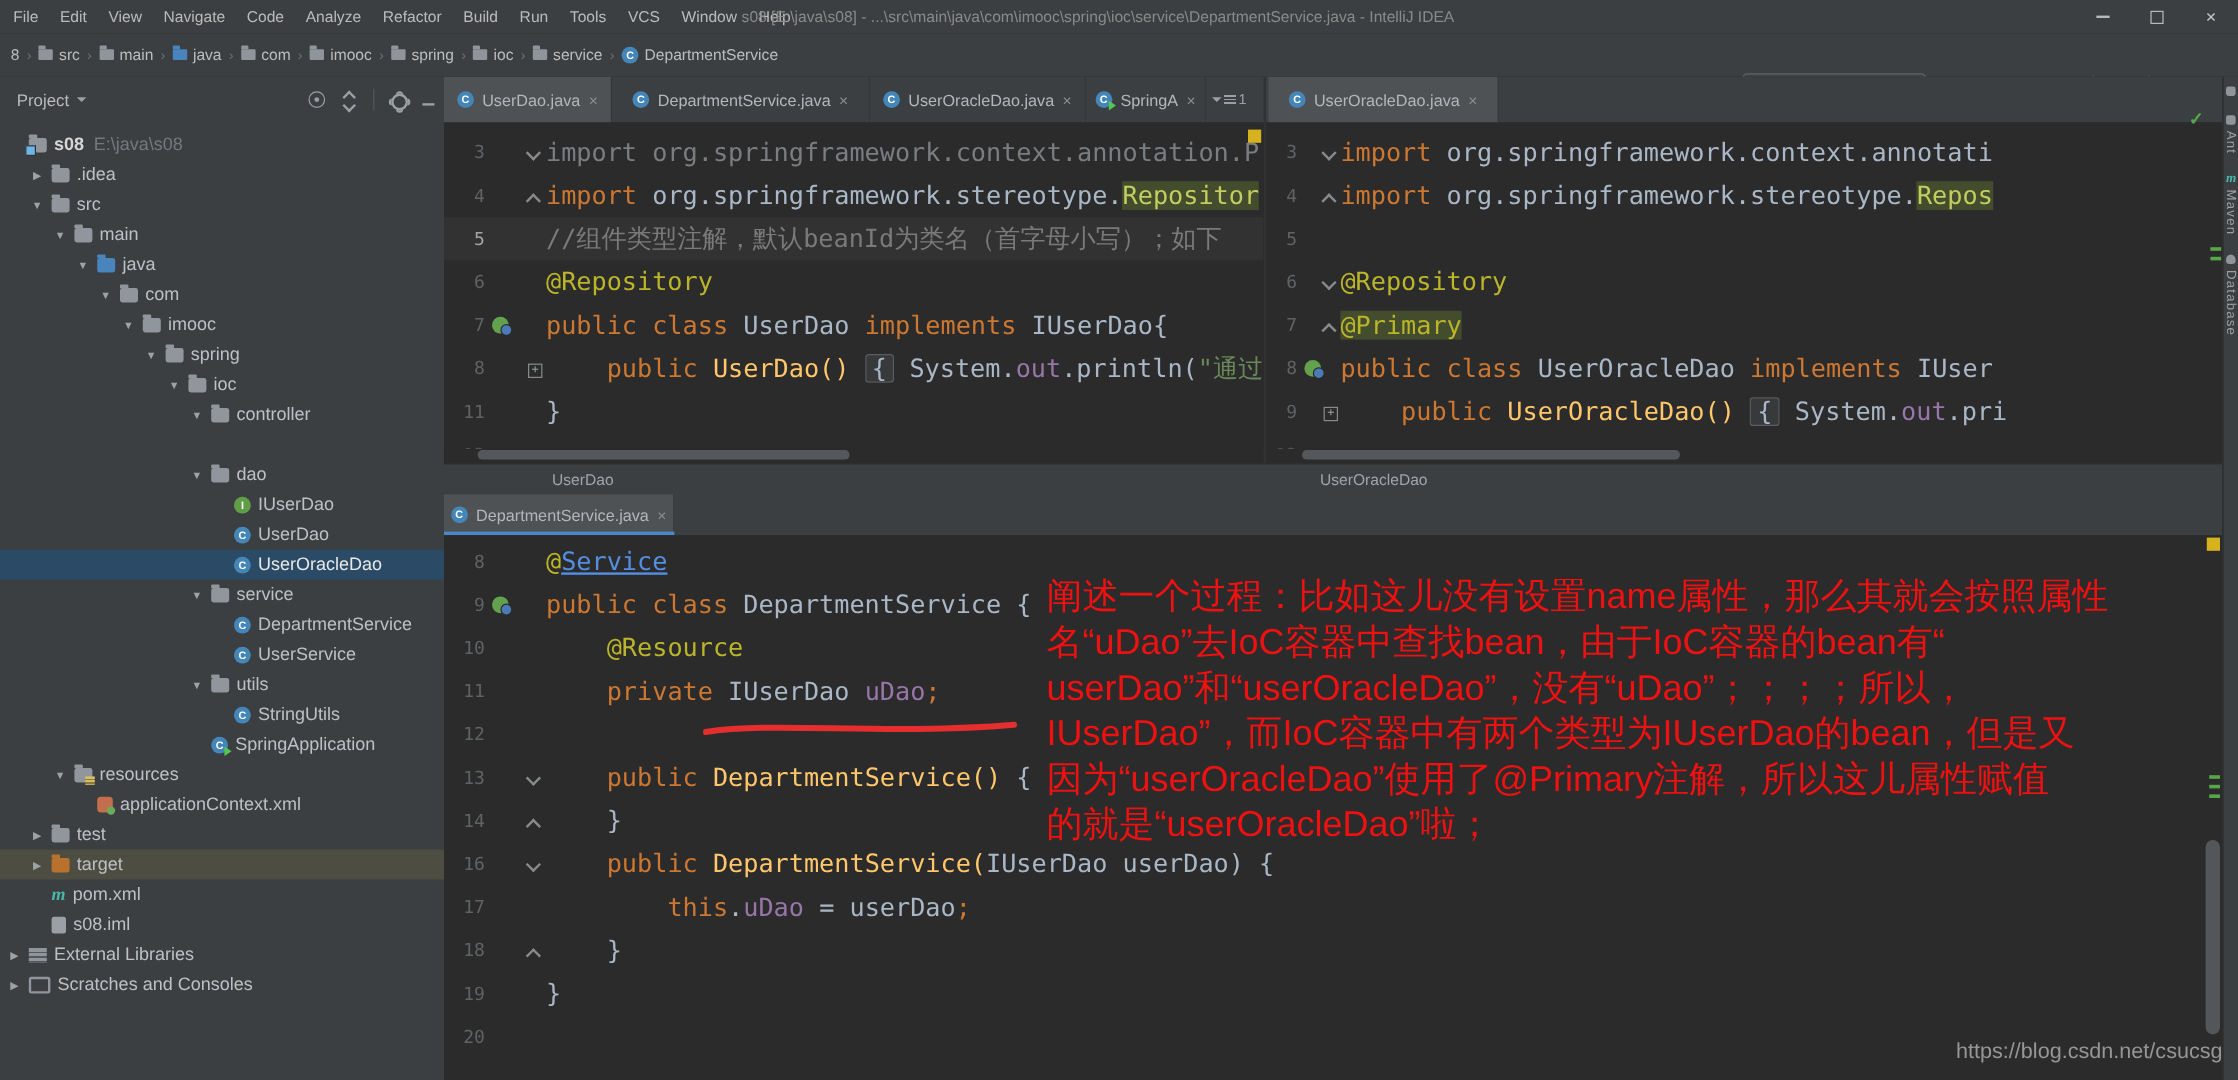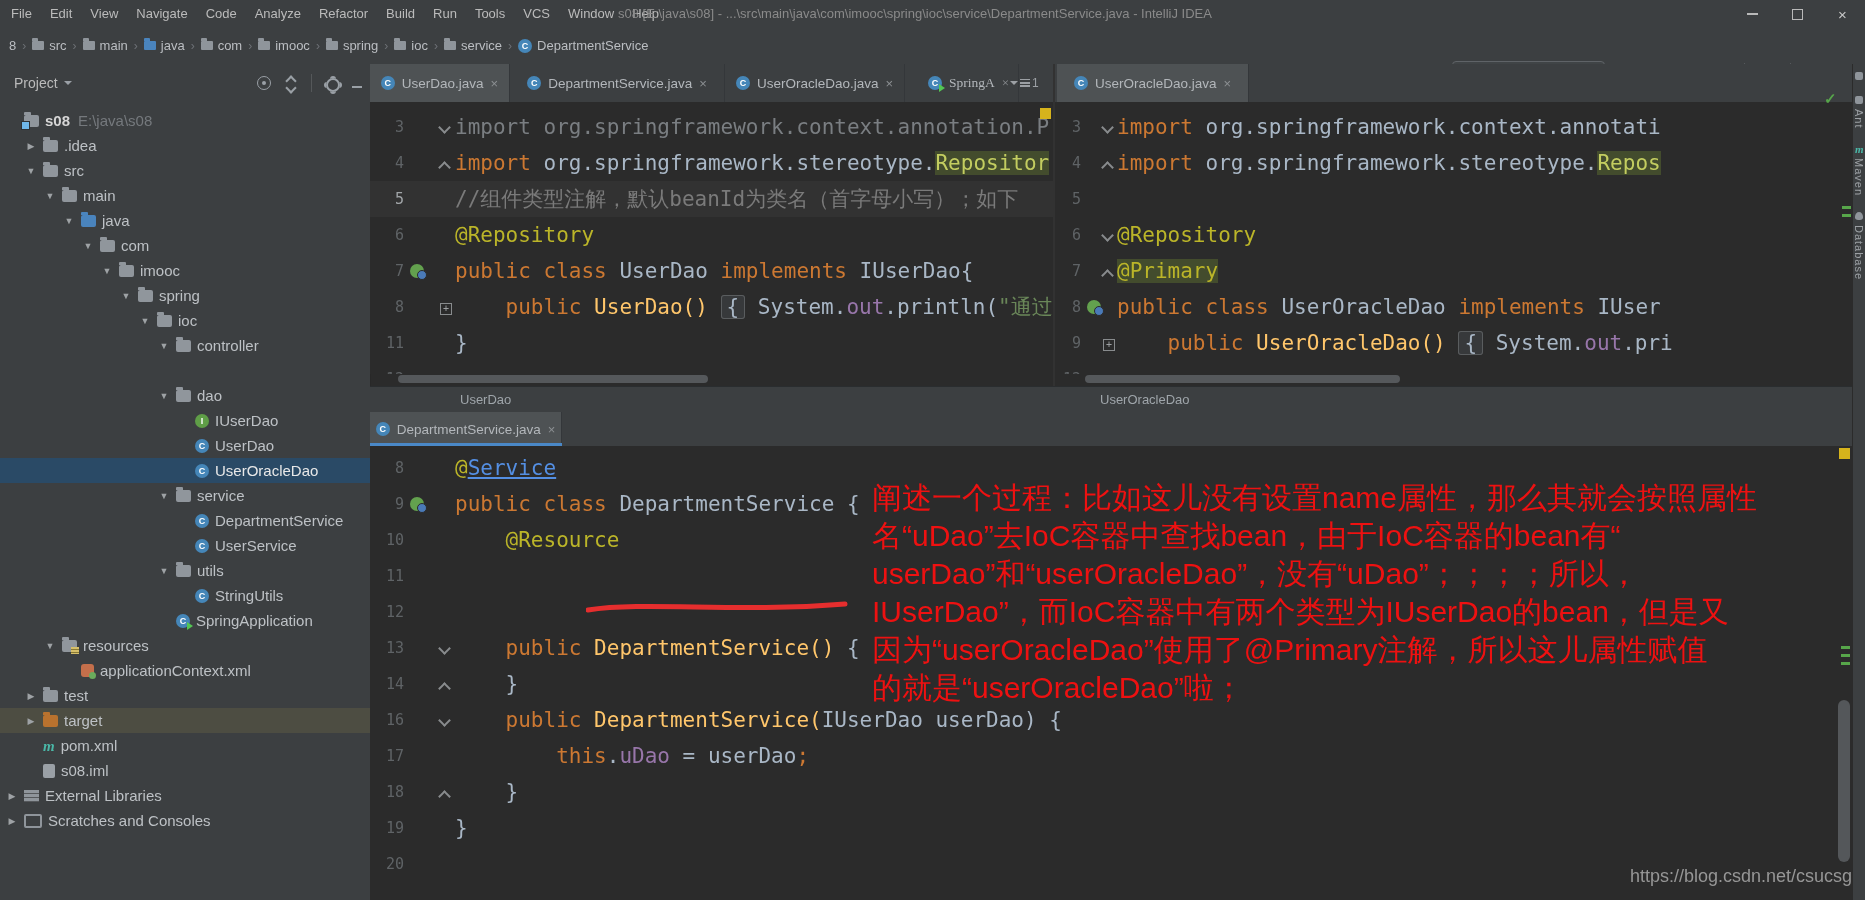--- a/index.html
+++ b/index.html
@@ -412,21 +412,21 @@
       <div class="tab" style="left: 140px; width: 215px;">
         <div class="cico"></div>
         <div>DepartmentService.java</div>
         <div class="tab-close">×</div>
       </div>
       <div class="tab" style="left: 355px; width: 180px;">
         <div class="cico"></div>
         <div>UserOracleDao.java</div>
         <div class="tab-close">×</div>
       </div>
-      <div class="tab" style="left: 549px; width: 100px; font-family: Liberation Serif, serif;">
+      <div class="tab" style="left: 535px; width: 100px;">
         <div class="cico run"></div>
         <div>SpringA</div>
         <div class="tab-close">×</div>
       </div>
       <div class="hidden-tabs" style="left: 640px;">
         <div class="ht-caret"></div>
         <div class="ht-bars"></div>
         <div>1</div>
       </div>
       <div class="tab active" style="left: 687px; width: 192px;">
@@ -557,20 +557,21 @@
         <div class="lnum" style="width: 34px;">9</div>
         <div class="g-bean" style="left: 40px;"></div>
         <div class="codetxt" style="left: 85px;"><span class="sg-kw">public class </span><span class="sg-pln">DepartmentService </span><span class="sg-pln">{</span></div>
       </div>
       <div class="code-line">
         <div class="lnum" style="width: 34px;">10</div>
         <div class="codetxt" style="left: 85px;"><span class="sg-pln">    </span><span class="sg-ann">@Resource</span></div>
       </div>
       <div class="code-line">
         <div class="lnum" style="width: 34px;">11</div>
+        <div class="codetxt" style="left: 85px;"><span class="sg-pln">    </span><span class="sg-kw">private </span><span class="sg-pln">IUserDao </span><span class="sg-field">uDao</span><span class="sg-kw">;</span></div>
       </div>
       <div class="code-line">
         <div class="lnum" style="width: 34px;">12</div>
         <div class="codetxt" style="left: 85px;"></div>
       </div>
       <div class="code-line">
         <div class="lnum" style="width: 34px;">13</div>
         <div class="gfold" style="left: 70px;">
           <div class="fold-down"></div>
         </div>

